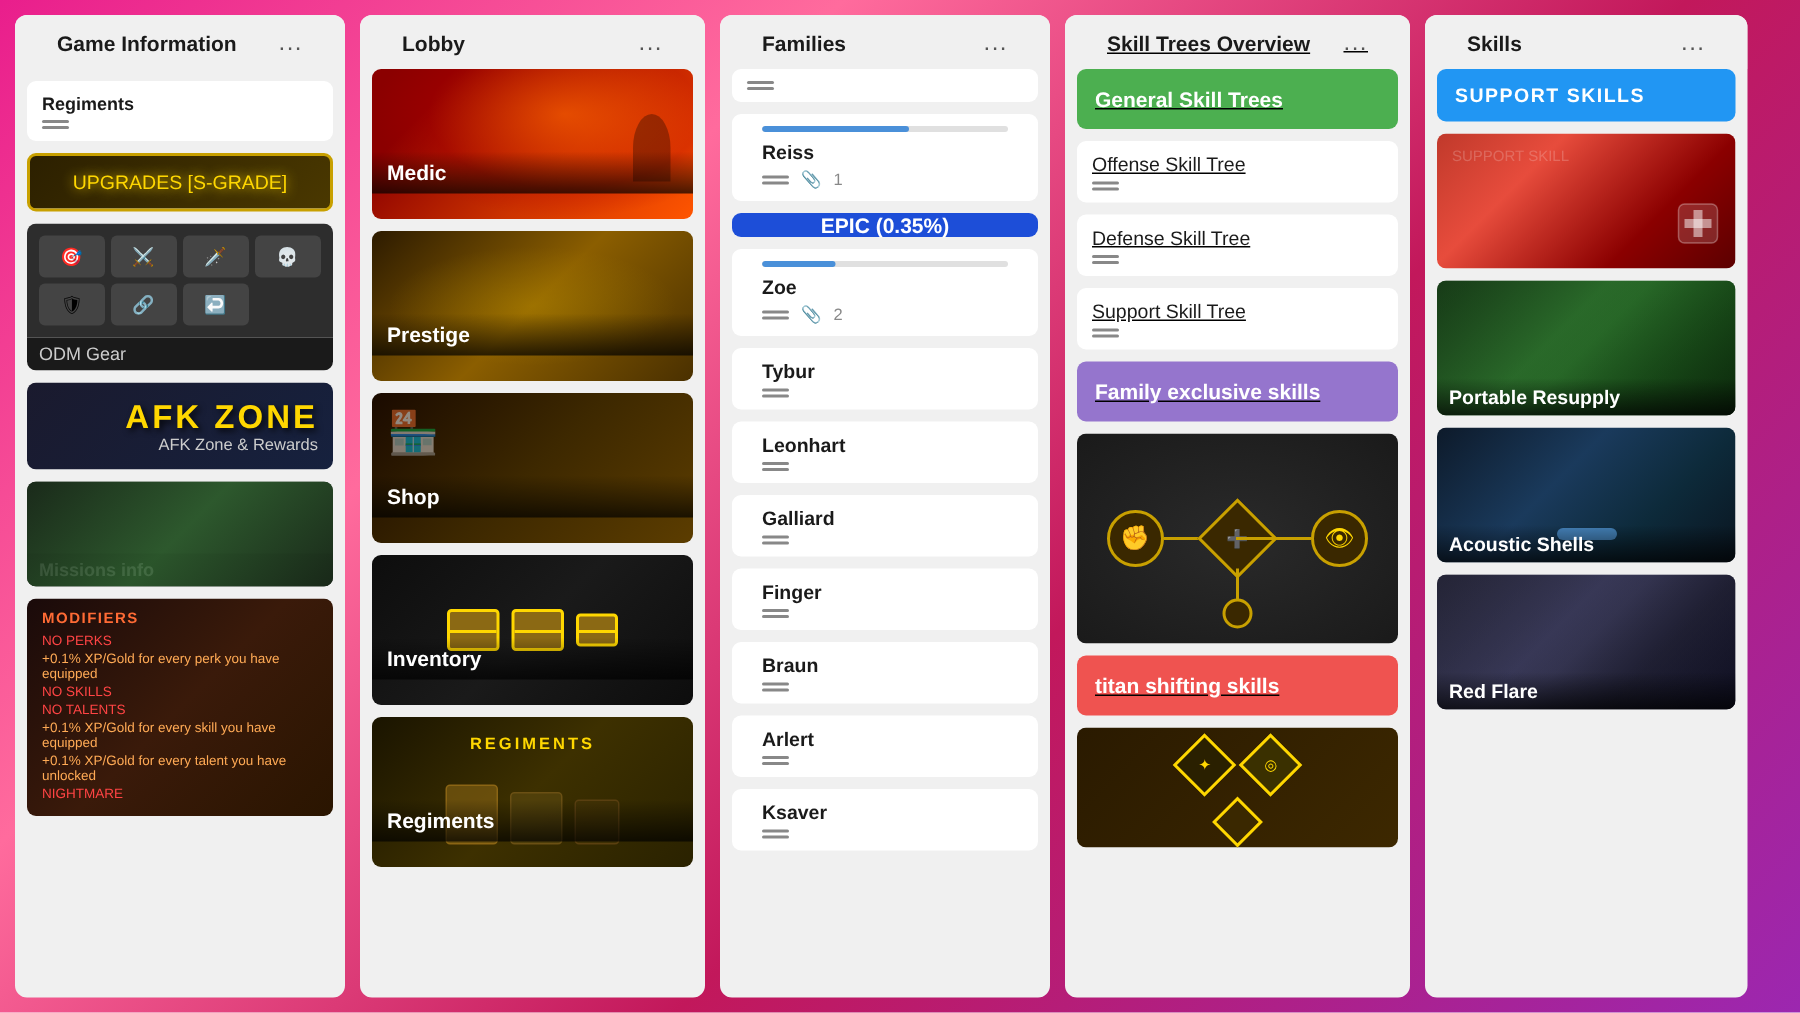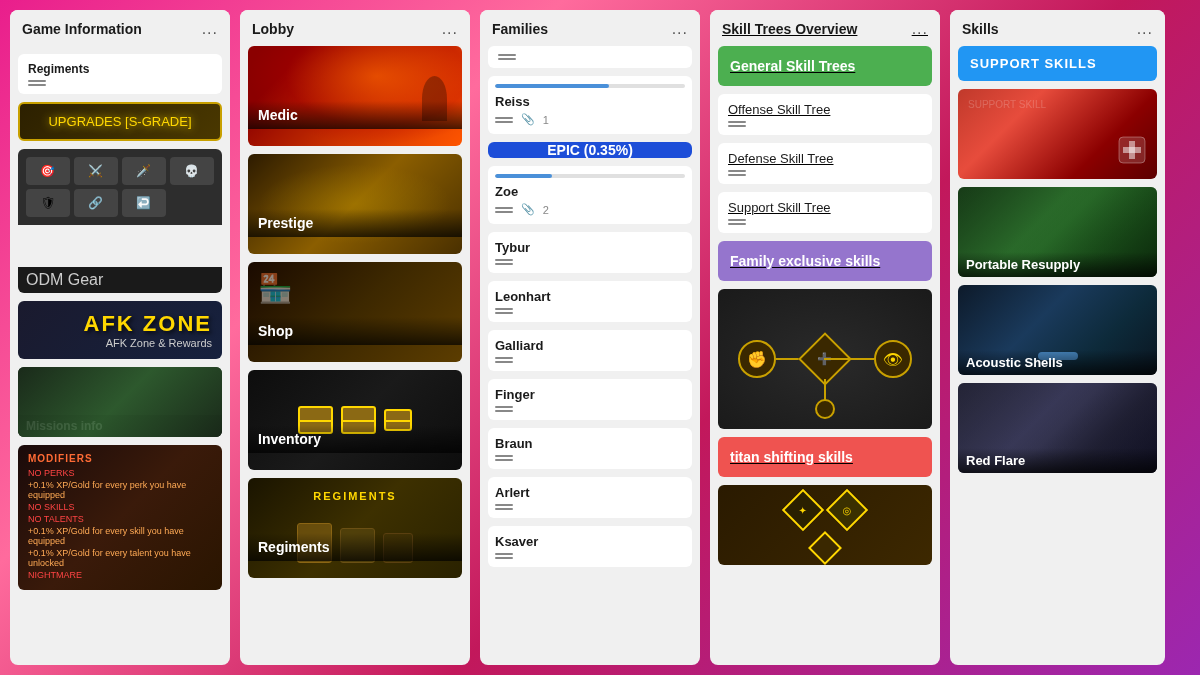--- a/index.html
+++ b/index.html
@@ -18,21 +18,21 @@
       border-radius: 8px;
       flex: 0 0 230px;
       display: flex;
       flex-direction: column;
       overflow: hidden;
     }
     .column-header {
       display: flex;
       justify-content: space-between;
       align-items: center;
-      padding: 10px 12px 8px;
+      padding: 10px 28px 8px;
       background: #f0f0f0;
       flex-shrink: 0;
     }
     .column-title {
       font-weight: 600;
       font-size: 14px;
       color: #1a1a1a;
     }
     .dots-menu {
       cursor: pointer;
@@ -132,23 +132,22 @@
       font-size: 12px;
     }
     .odm-icon-row2 {
       display: grid;
       grid-template-columns: repeat(4, 1fr);
       gap: 4px;
     }
     .odm-label {
       background: #1a1a1a;
       color: #ccc;
-      font-size: 16px;
+      font-size: 12px;
       padding: 4px 8px;
-      margin-top: 42px;
     }
     .afk-card {
       border-radius: 6px;
       overflow: hidden;
       cursor: pointer;
     }
     .afk-bg {
       background: linear-gradient(135deg, #1a1a2e 0%, #16213e 100%);
       padding: 10px;
       text-align: right;
@@ -255,21 +254,21 @@
       letter-spacing: 2px;
       text-align: center;
       padding: 4px;
     }
 
     
     .families-col { flex: 0 0 220px; }
     .family-card {
       background: white;
       border-radius: 6px;
-      padding: 8px 7px;
+      padding: 8px 20px;
       cursor: pointer;
     }
     .family-name {
       font-size: 13px;
       font-weight: 600;
       color: #1a1a1a;
       margin-bottom: 4px;
     }
     .family-meta {
       display: flex;

